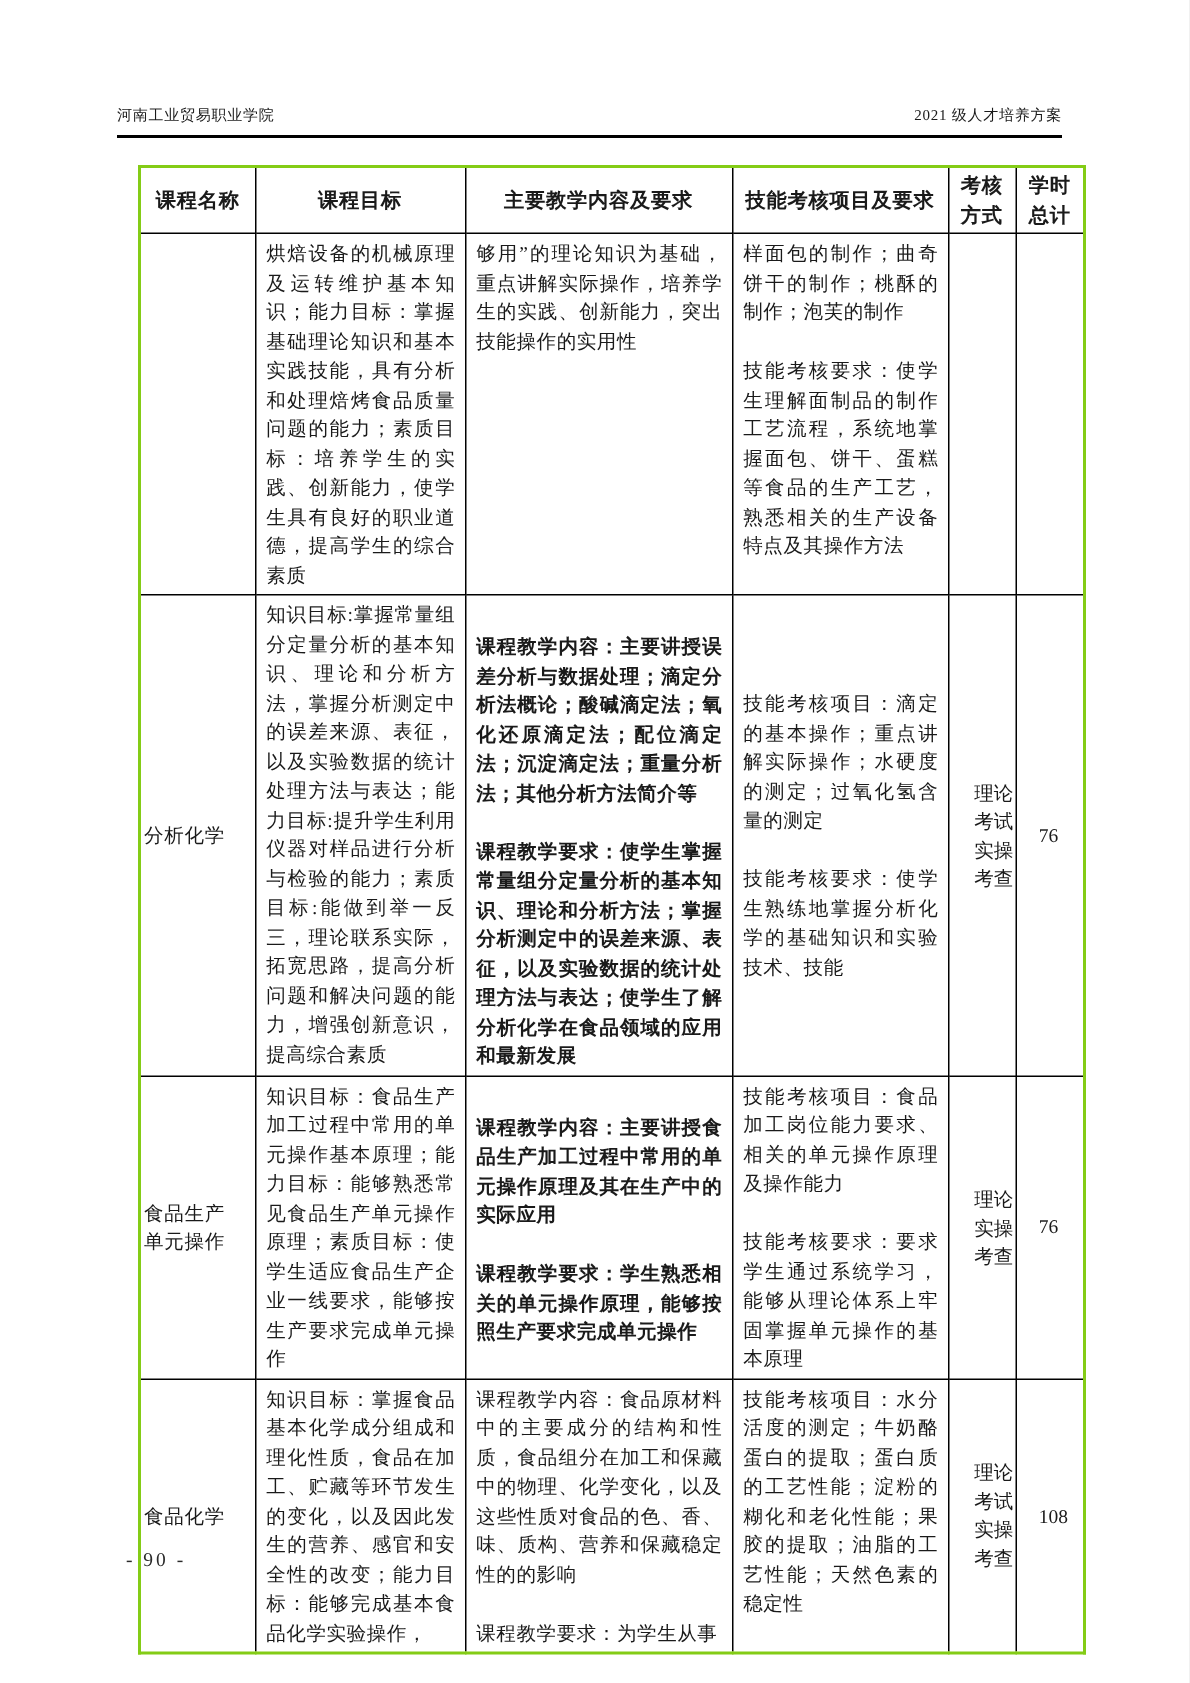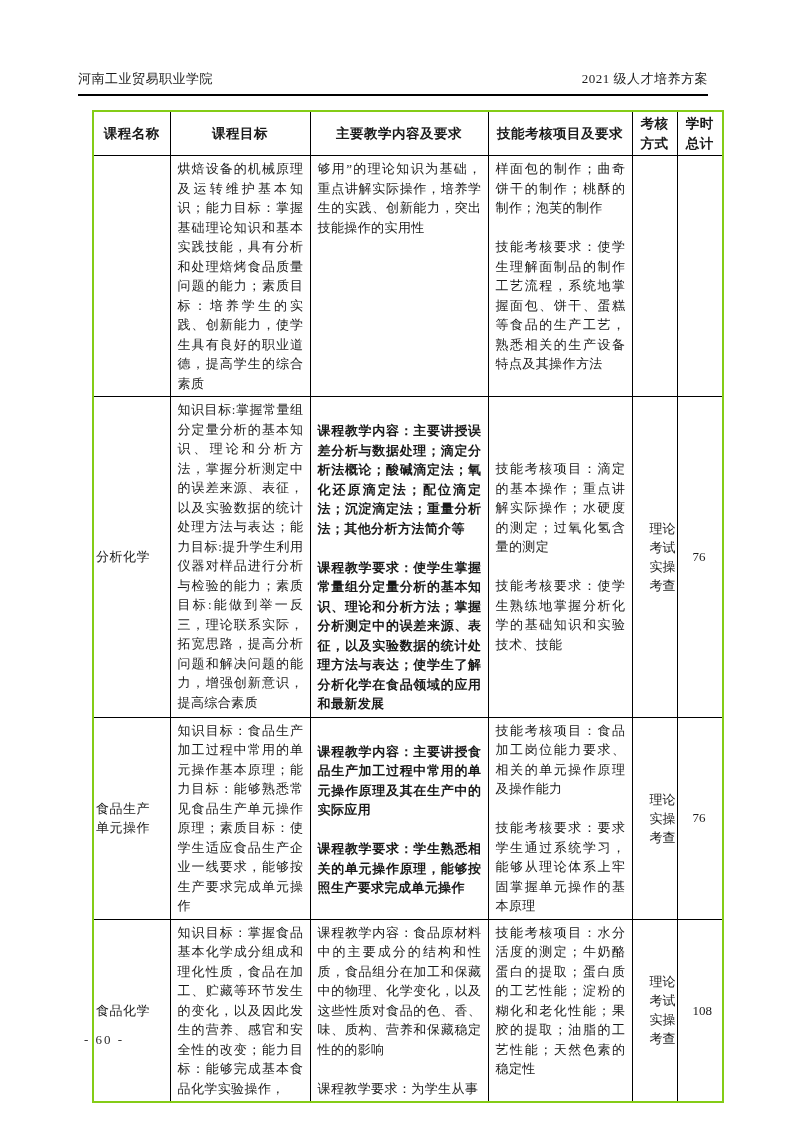--- a/index.html
+++ b/index.html
@@ -18,21 +18,21 @@
     overflow: hidden;
   }
   .page-header {
     position: absolute;
     left: 78px;
     width: 630px;
     top: 70px;
     display: flex;
     justify-content: space-between;
     align-items: flex-start;
-    font-size: 13px;
+    font-size: 10px;
     letter-spacing: 0.5px;
     padding-bottom: 6px;
     border-bottom: 2px solid #000;
   }
   table.course-table {
     position: absolute;
     left: 92px;
     top: 110px;
     width: 630px;
     border-collapse: collapse;
@@ -171,15 +171,15 @@
         <td>技能考核项目：水分活度的测定；牛奶酪蛋白的提取；蛋白质的工艺性能；淀粉的糊化和老化性能；果胶的提取；油脂的工艺性能；天然色素的稳定性</td>
         <td class="method-cell">理论
 考试
 实操
 考查</td>
         <td class="hours-cell">108</td>
       </tr>
     </tbody>
   </table>
 
-  <div class="page-footer">- 60 -</div>
+  <div class="page-footer">- 90 -</div>
 
 </div>
 
 </body></html>

